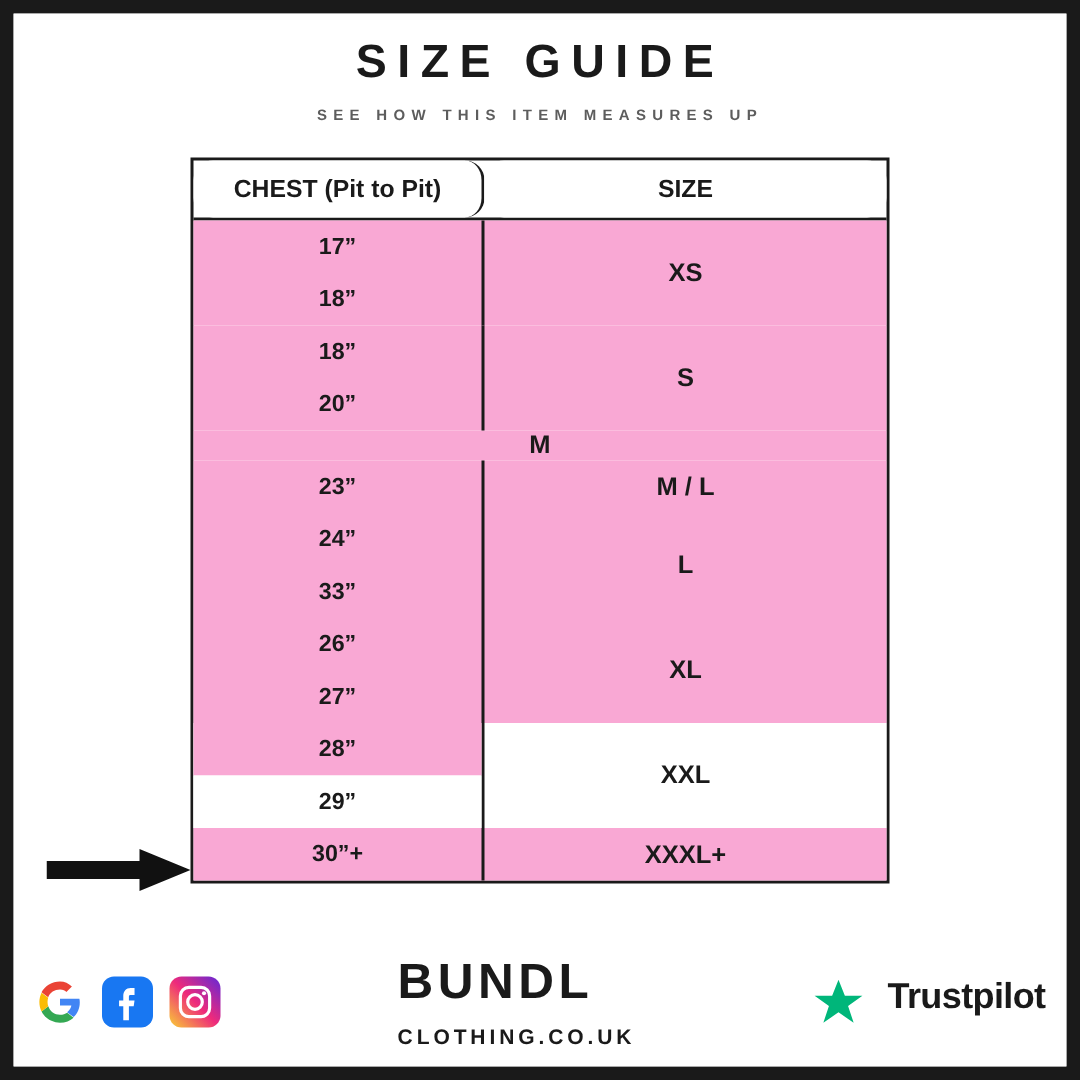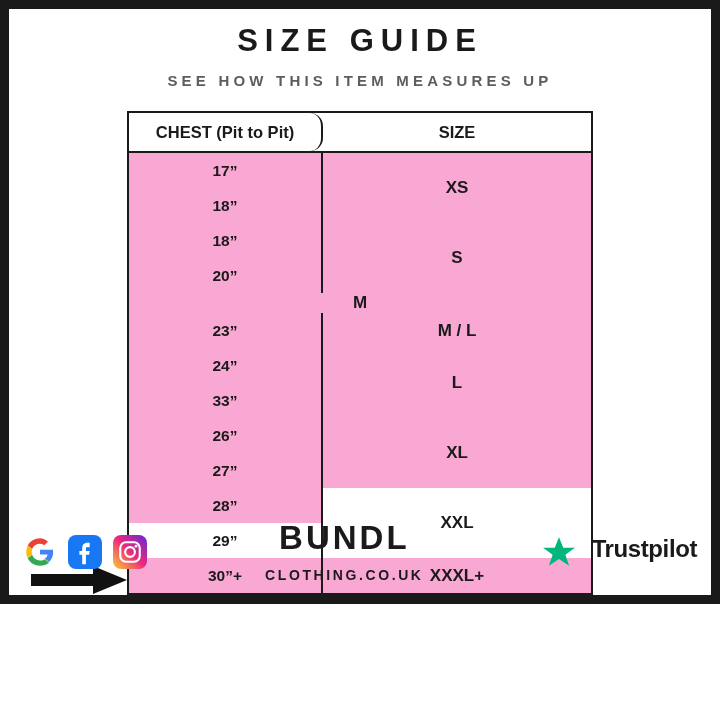--- a/index.html
+++ b/index.html
@@ -5,21 +5,21 @@
   * { box-sizing: border-box; margin: 0; padding: 0; }
   html, body {
     width: 720px;
     height: 720px;
     background: #ffffff;
     font-family: "Liberation Sans", sans-serif;
   }
   .page {
     position: relative;
     width: 720px;
-    height: 604px;
+    height: 720px;
     background: #ffffff;
     border: 9px solid #1a1a1a;
     overflow: hidden;
   }
   .inner {
     position: relative;
     width: 100%;
     height: 100%;
     background: #ffffff;
     display: flex;
@@ -31,21 +31,21 @@
   .title {
     margin-top: 14px;
     font-size: 31px;
     font-weight: bold;
     letter-spacing: 7px;
     color: #1a1a1a;
     text-align: center;
   }
   .subtitle {
     margin-top: 13px;
-    font-size: 15px;
+    font-size: 10px;
     font-weight: bold;
     letter-spacing: 4.2px;
     color: #5d5d5d;
     text-align: center;
   }
 
   
   .table-wrap {
     margin-top: 22px;
     width: 466px;
@@ -154,21 +154,21 @@
     display: flex;
     align-items: center;
     justify-content: center;
   }
   .soc.google { background: #ffffff; }
   .soc.facebook { background: #1877f2; }
   .soc.instagram {
     background: linear-gradient(45deg, #f9ce34 0%, #ee2a7b 50%, #6228d7 100%);
   }
   .brand {
-    text-align: center;
+    text-align: left;
     flex: 0 0 auto;
   }
   .brand-name {
     font-size: 33px;
     font-weight: bold;
     letter-spacing: 3px;
     color: #1a1a1a;
     line-height: 1;
   }
   .brand-sub {

